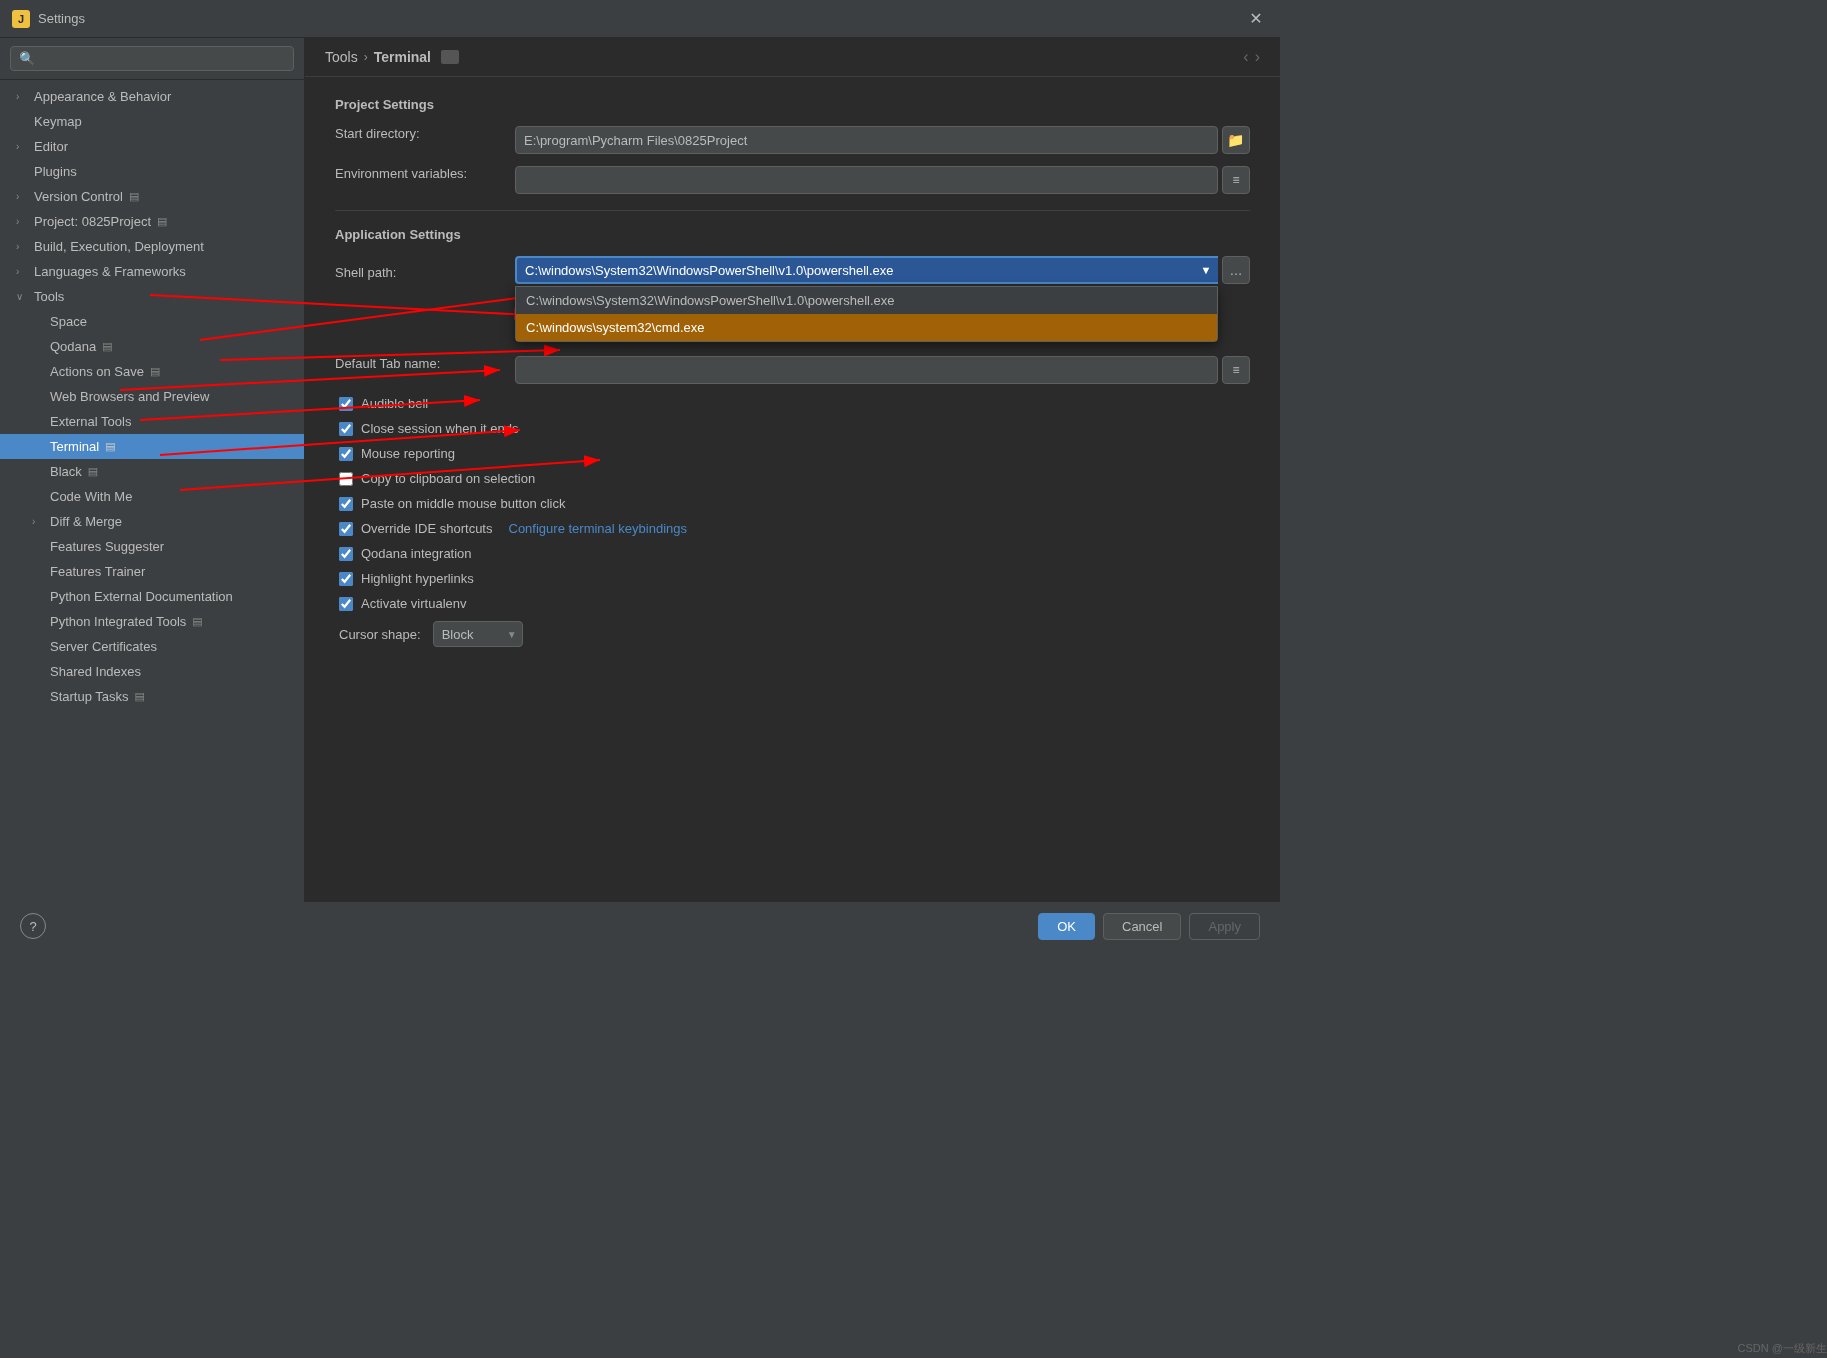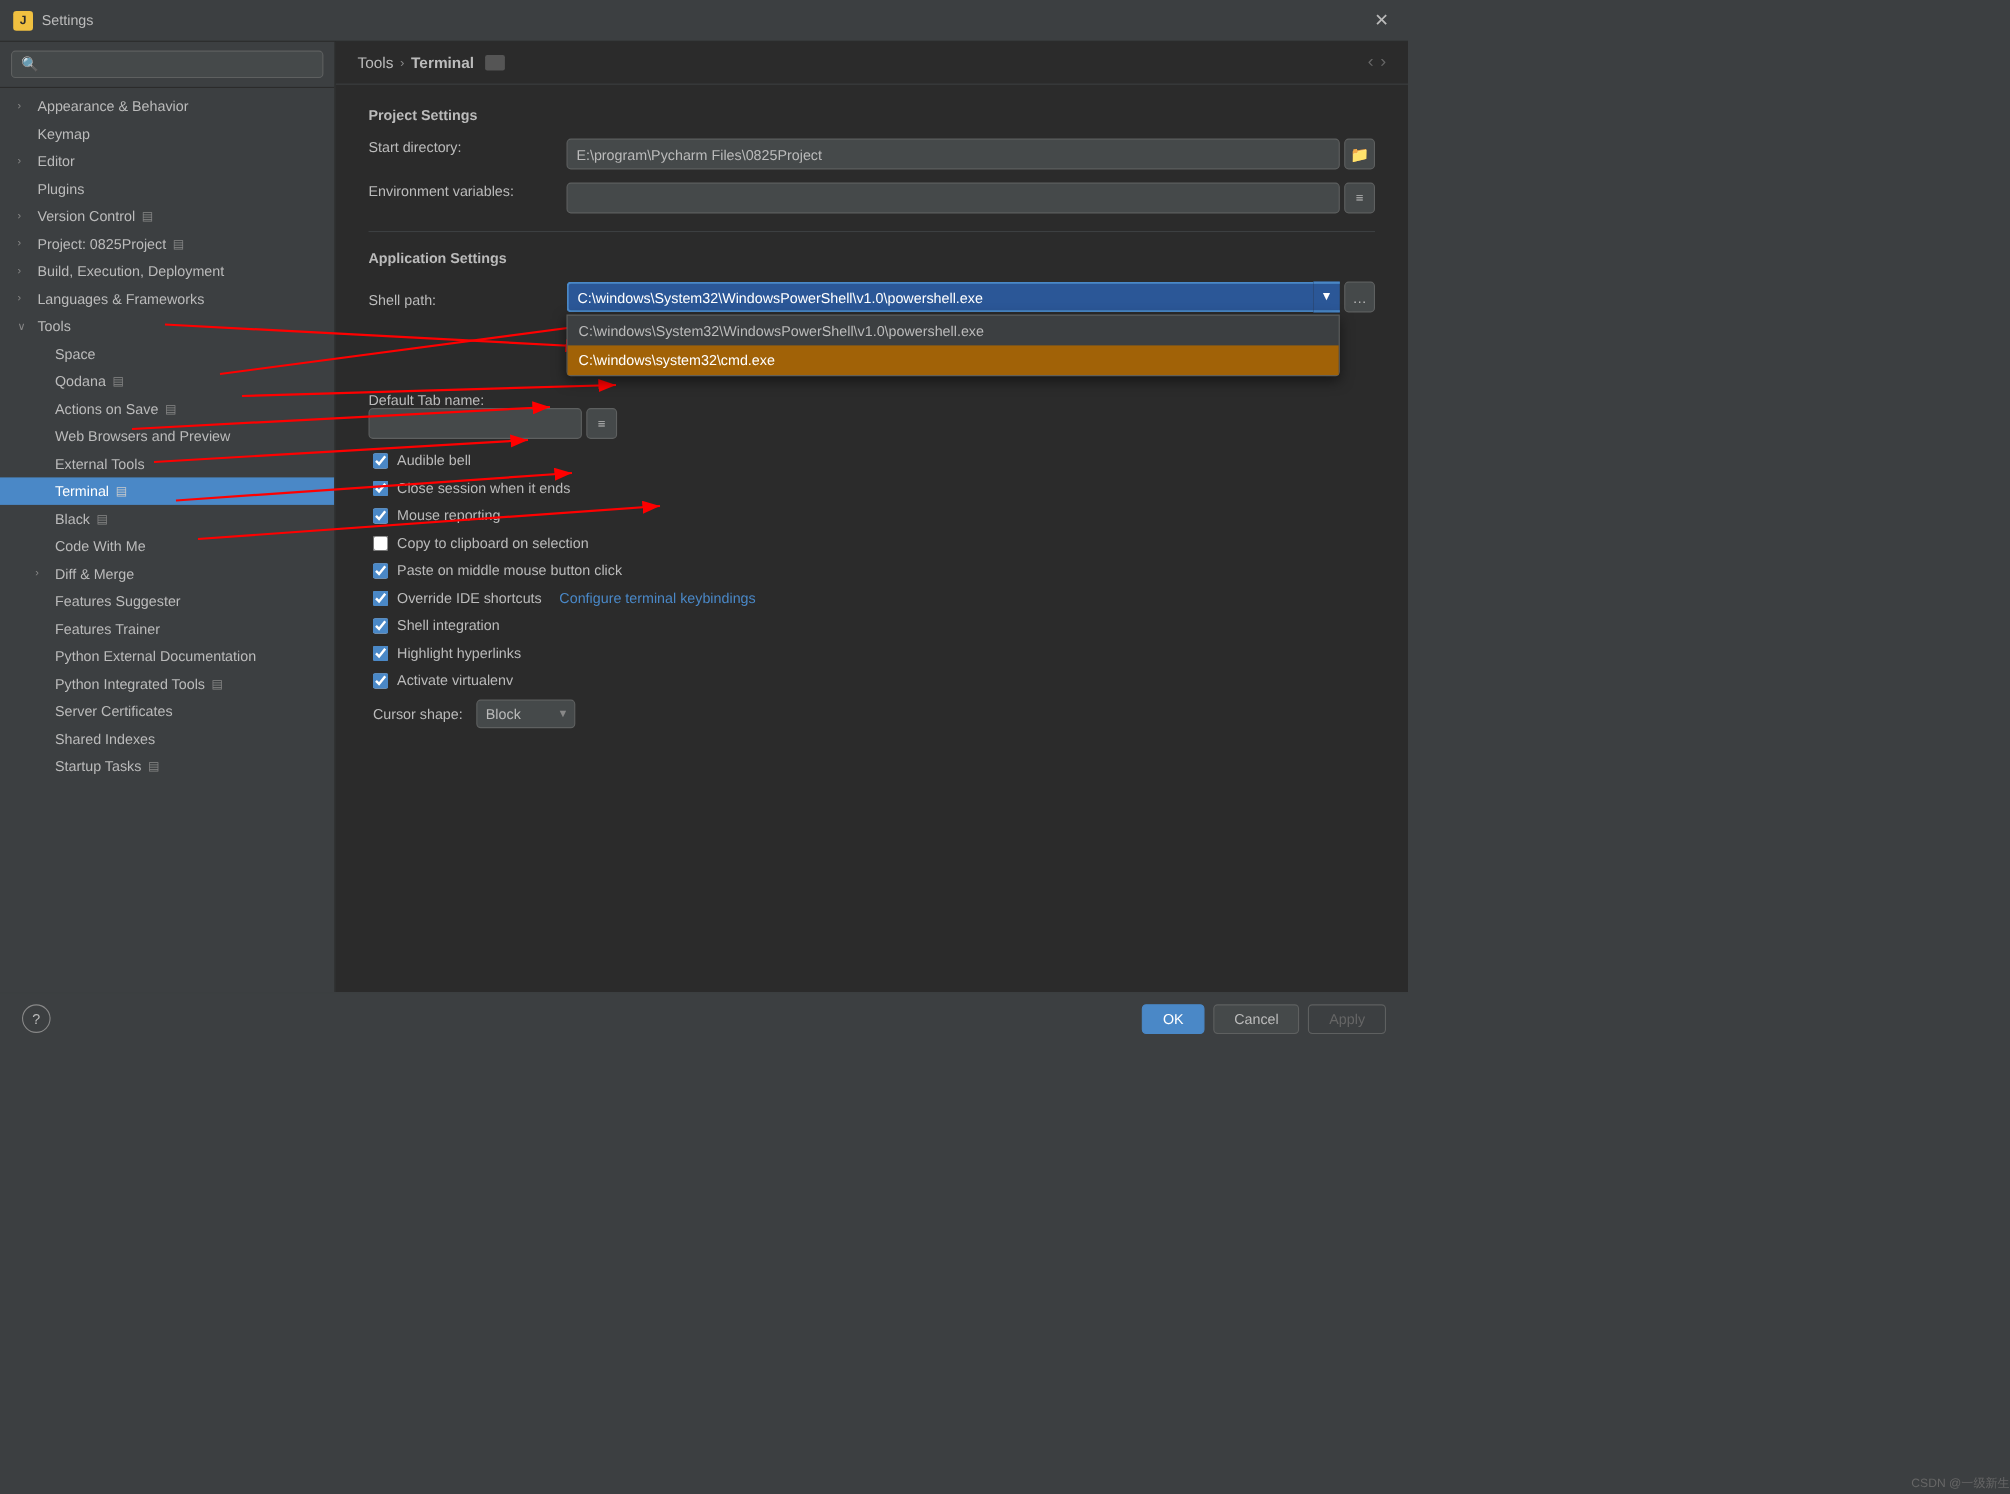--- a/index.html
+++ b/index.html
@@ -579,21 +579,21 @@
             <div class="ellipsis-btn">…</div>
           </div>
 
           <div class="dropdown-options">
             <div class="dropdown-option">C:\windows\System32\WindowsPowerShell\v1.0\powershell.exe</div>
             <div class="dropdown-option selected">C:\windows\system32\cmd.exe</div>
           </div>
         </div>
       </div>
 
-      <div class="form-row" style="margin-top: 72px; flex-direction: column;">
+      <div class="form-row" style="margin-top: 72px;">
         <div class="form-label">Default Tab name:</div>
         <div class="form-control">
           <input class="text-input" type="text" value="" style="">
           <div class="btn-folder" style="font-size:12px;">≡</div>
         </div>
       </div>
 
       <div style="margin-top: 8px;">
 
         <div class="checkbox-row">
@@ -616,21 +616,21 @@
           <input class="checkbox-input" type="checkbox" id="cb-paste-middle" checked="" style="">
           <label class="checkbox-label" for="cb-paste-middle">Paste on middle mouse button click</label>
         </div>
         <div class="checkbox-row">
           <input class="checkbox-input" type="checkbox" id="cb-override-ide" checked="" style="">
           <label class="checkbox-label" for="cb-override-ide">Override IDE shortcuts</label>
           <a class="link-text">Configure terminal keybindings</a>
         </div>
         <div class="checkbox-row">
           <input class="checkbox-input" type="checkbox" id="cb-shell-integration" checked="" style="">
-          <label class="checkbox-label" for="cb-shell-integration">Shell integration</label>
+          <label class="checkbox-label" for="cb-shell-integration">Qodana integration</label>
         </div>
         <div class="checkbox-row">
           <input class="checkbox-input" type="checkbox" id="cb-highlight-hyperlinks" checked="" style="">
           <label class="checkbox-label" for="cb-highlight-hyperlinks">Highlight hyperlinks</label>
         </div>
         <div class="checkbox-row">
           <input class="checkbox-input" type="checkbox" id="cb-activate-virtualenv" checked="" style="">
           <label class="checkbox-label" for="cb-activate-virtualenv">Activate virtualenv</label>
         </div>
       </div>

